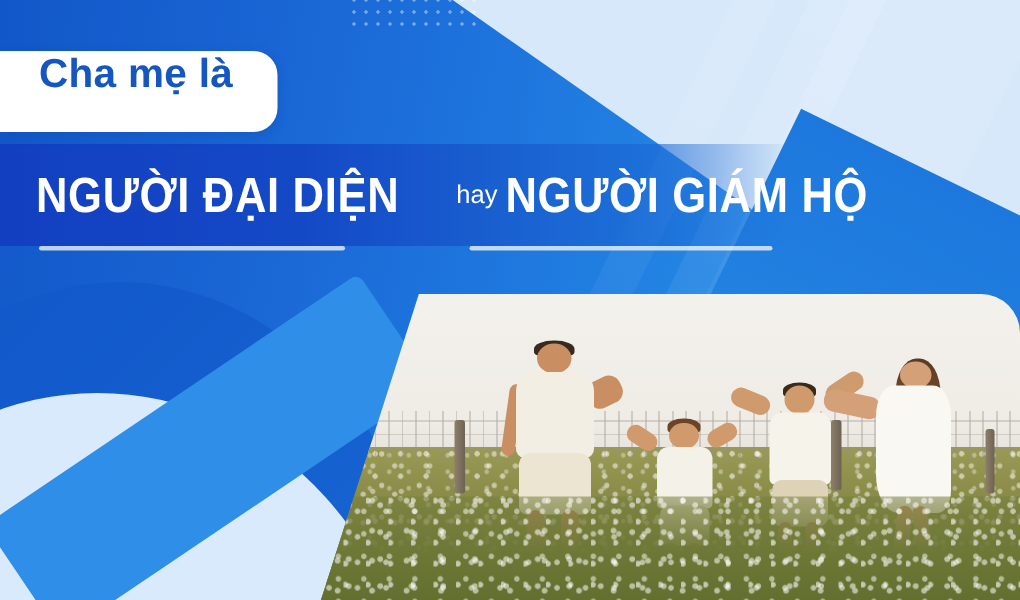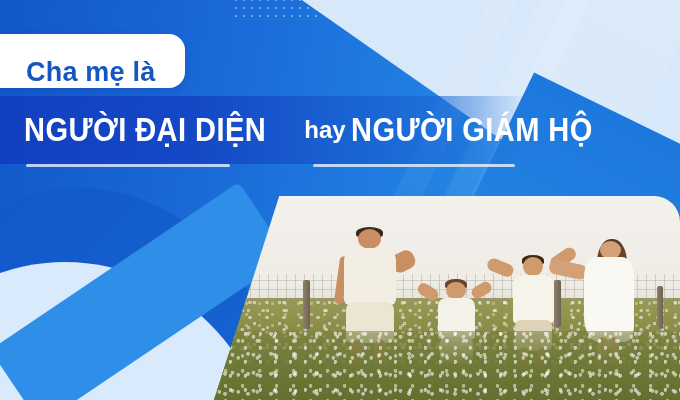--- a/index.html
+++ b/index.html
@@ -161,21 +161,21 @@
       radial-gradient(circle at 68% 66%, rgba(255,255,255,.5) 1.6px, transparent 2.1px),
       radial-gradient(circle at 88% 32%, rgba(255,255,255,.55) 1.7px, transparent 2.2px),
       linear-gradient(180deg,rgba(120,126,60,.55),#6d7836 55%,#636f2f 100%);
     background-size:15px 14px,19px 17px,23px 20px,17px 15px,21px 18px,100% 100%;
   }
 
   
   #badge{
     position:absolute;left:0;top:34px;height:54px;
     padding:0 30px 0 26px;
-    display:flex;align-items:flex-end;
+    display:flex;align-items:flex-start;
     background:#ffffff;
     border-radius:0 16px 16px 0;
     box-shadow:0 2px 8px rgba(0,40,100,.14);
   }
   #badge-text{
     font-size:27px;font-weight:bold;color:#1556c0;letter-spacing:.2px;white-space:nowrap;
   }
 
   #headline-band{
     position:absolute;left:0;top:96px;width:530px;height:68px;
@@ -184,21 +184,21 @@
   #headline{
     position:absolute;left:24px;top:100px;width:620px;height:60px;
     display:flex;align-items:center;white-space:nowrap;
   }
   .hl-strong{
     font-family:"Liberation Sans Narrow","Liberation Sans",sans-serif;
     font-size:33px;font-weight:bold;color:#ffffff;
     letter-spacing:.5px;transform:scaleX(.88);transform-origin:left center;
   }
   .hl-mid{
-    font-size:24px;font-weight:bold;color:#ffffff;
+    font-size:17px;font-weight:normal;color:#ffffff;
     margin:0 5px;letter-spacing:0;
   }
   #rule-1{position:absolute;left:26px;top:164px;width:204px;height:3px;background:rgba(255,255,255,.72);border-radius:2px;}
   #rule-2{position:absolute;left:313px;top:164px;width:202px;height:3px;background:rgba(255,255,255,.72);border-radius:2px;}
 </style>
 </head>
 <body>
 
 <div id="banner">
 

